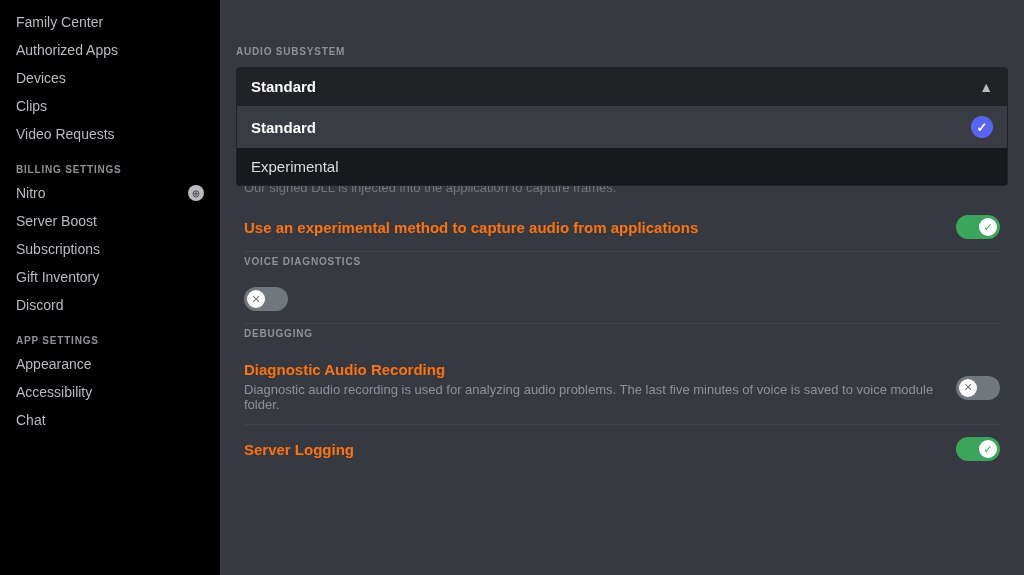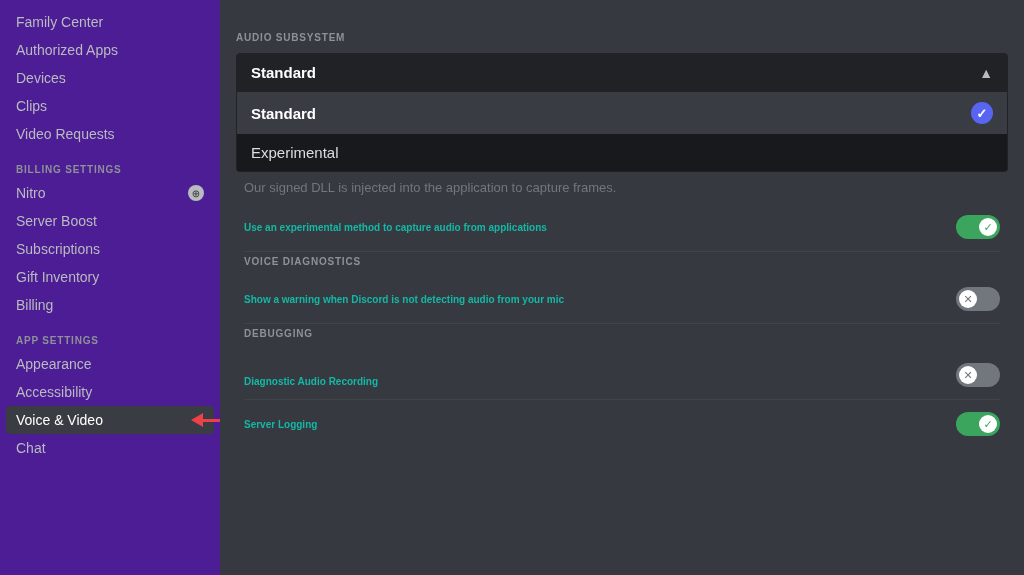--- a/index.html
+++ b/index.html
@@ -10,21 +10,21 @@
       width: 1024px;
       height: 575px;
       overflow: hidden;
       display: flex;
     }
 
     
     .sidebar {
       width: 220px;
       min-width: 220px;
-      background: #4c1d95;
+      background: #000000;
       padding: 8px 6px;
       overflow-y: auto;
       height: 575px;
     }
 
     .sidebar-section-label {
       font-size: 10px;
       font-weight: 700;
       color: #8e9297;
       letter-spacing: 0.8px;
@@ -66,21 +66,21 @@
       flex: 1;
       background: #36393f;
       overflow-y: auto;
       height: 575px;
       position: relative;
     }
 
     
     .dropdown-overlay {
       position: absolute;
-      top: 0;
+      top: 14px;
       left: 0;
       right: 0;
       z-index: 10;
     }
 
     .dropdown-header {
       background: #202225;
       border: 1px solid #202225;
       border-radius: 4px 4px 0 0;
       padding: 10px 14px;
@@ -161,23 +161,23 @@
       justify-content: space-between;
       padding: 12px 0;
       border-bottom: 1px solid rgba(255,255,255,0.05);
     }
 
     .setting-row:last-child {
       border-bottom: none;
     }
 
     .setting-label {
-      font-size: 10px;
+      font-size: 15px;
       font-weight: 600;
-      color: #14b8a6;
+      color: #f97316;
       flex: 1;
       padding-right: 20px;
     }
 
     .setting-desc {
       font-size: 13px;
       color: #8e9297;
       margin-top: 4px;
       font-weight: 400;
     }
@@ -290,38 +290,30 @@
   <div class="sidebar-item">
     <span>Server Boost</span>
   </div>
   <div class="sidebar-item">
     <span>Subscriptions</span>
   </div>
   <div class="sidebar-item">
     <span>Gift Inventory</span>
   </div>
   <div class="sidebar-item">
-    <span>Billing</span>
+    <span>Discord</span>
   </div>
 
   <div class="sidebar-section-label">APP SETTINGS</div>
 
   <div class="sidebar-item">
     <span>Appearance</span>
   </div>
   <div class="sidebar-item">
     <span>Accessibility</span>
-  </div>
-  <div class="sidebar-item active" style="position:relative;">
-    <span>Voice &amp; Video</span>
-
-    <div class="sidebar-arrow-container">
-      <div class="sidebar-arrow-head-left"></div>
-      <div class="sidebar-arrow-line"></div>
-    </div>
   </div>
   <div class="sidebar-item">
     <span>Chat</span>
   </div>
 </nav>
 
 <main class="main-content">
 
   <div class="dropdown-overlay">
     <div style="padding: 16px 16px 0 16px;">
@@ -353,33 +345,33 @@
       <div class="toggle on">
         <div class="toggle-knob">
           <span class="toggle-icon">✓</span>
         </div>
       </div>
     </div>
 
     <div class="section-header">VOICE DIAGNOSTICS</div>
 
     <div class="setting-row">
-      <div class="setting-label">Show a warning when Discord is not detecting audio from your mic</div>
       <div class="toggle off">
         <div class="toggle-knob">
           <span class="toggle-icon">✕</span>
         </div>
       </div>
     </div>
 
     <div class="section-header">DEBUGGING</div>
 
-    <div class="setting-row" style="align-items:flex-end; padding-top:14px;">
+    <div class="setting-row" style="align-items:center; padding-top:14px;">
       <div style="flex:1; padding-right:20px;">
         <div class="setting-label">Diagnostic Audio Recording</div>
+        <div class="setting-desc">Diagnostic audio recording is used for analyzing audio problems. The last five minutes of voice is saved to voice module folder.</div>
       </div>
       <div class="toggle off" style="margin-top:2px;">
         <div class="toggle-knob">
           <span class="toggle-icon">✕</span>
         </div>
       </div>
     </div>
 
     <div class="setting-row">
       <div class="setting-label">Server Logging</div>

